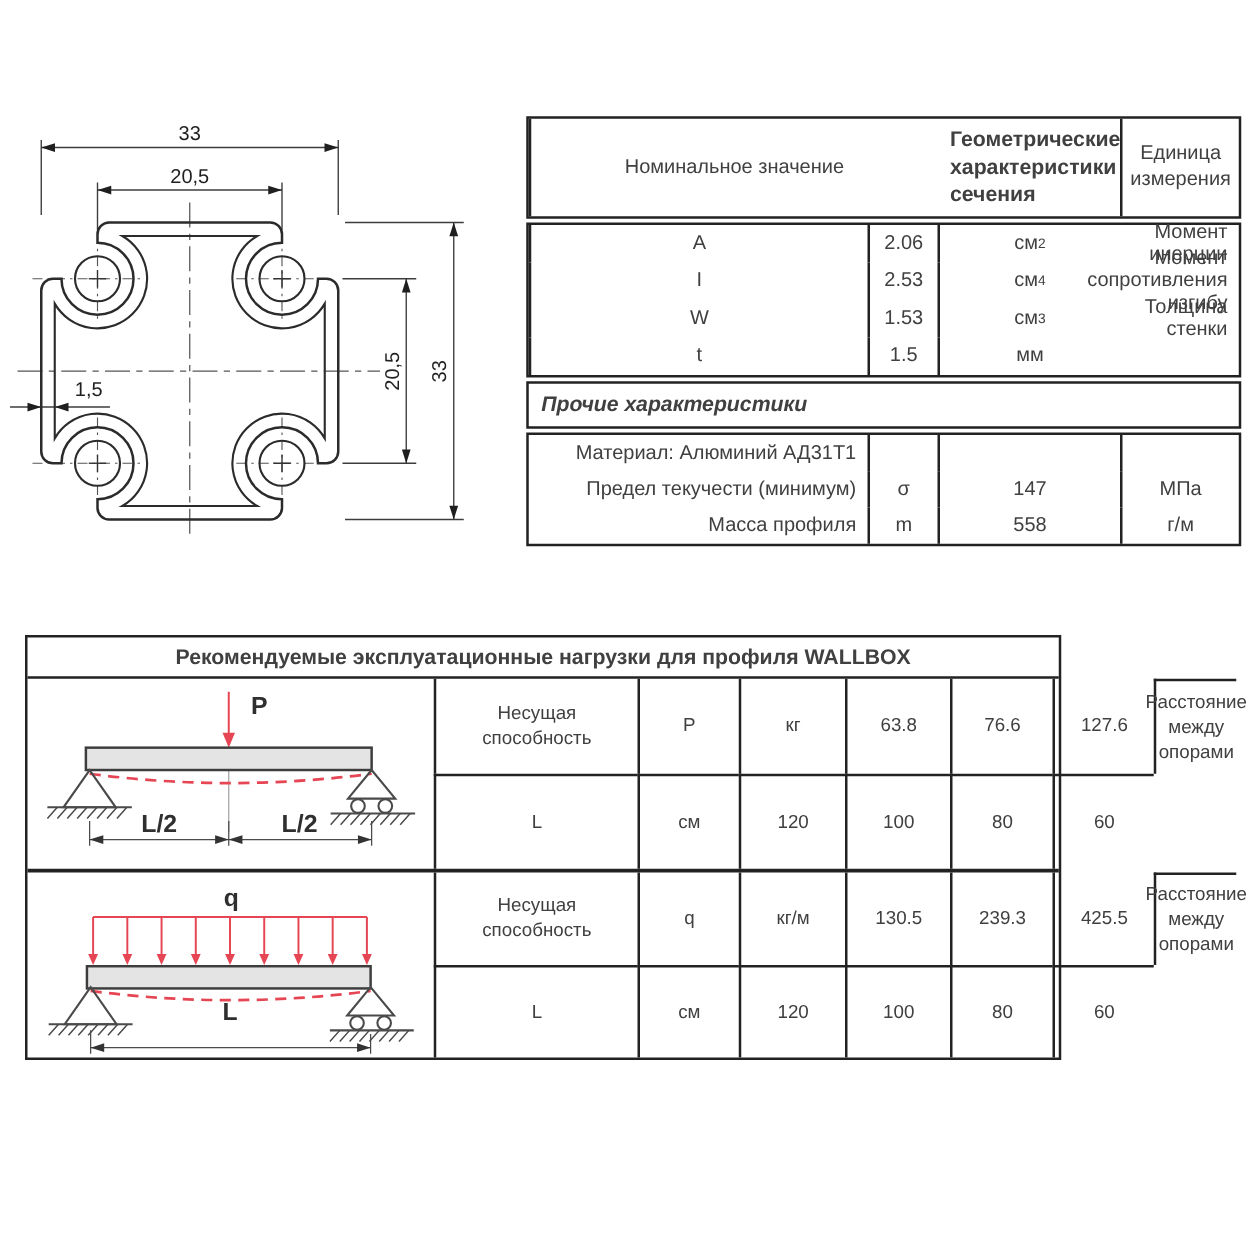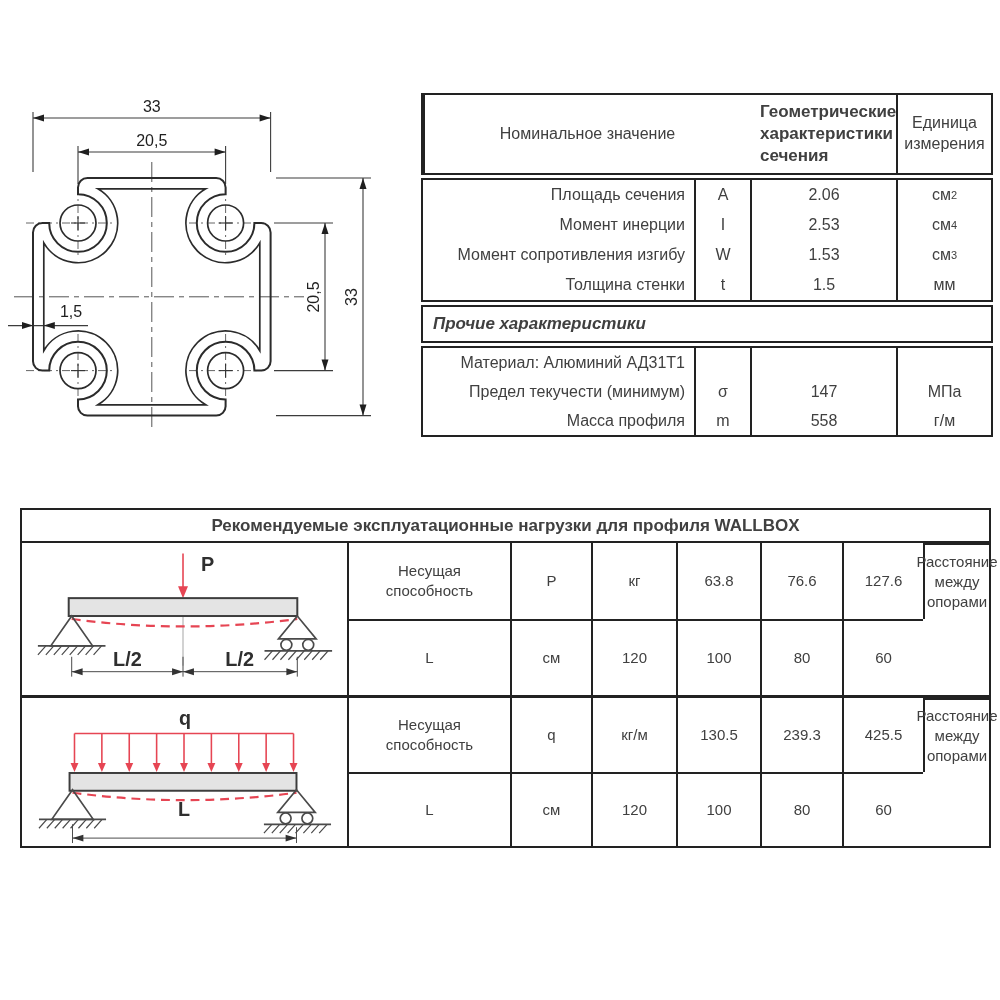--- a/index.html
+++ b/index.html
@@ -13,21 +13,21 @@
   .gsec-rows3{display:grid;grid-template-columns:271px 56px 146px 95px;grid-auto-rows:29px;}
   .gsec-other{height:38px;display:flex;align-items:center;padding-left:10px;}
   .gcell{display:flex;align-items:center;justify-content:center;font-size:16px;box-sizing:border-box;}
   .gcell.bl{border-left:2px solid #222;}
   .ghead-title{justify-content:flex-start;text-align:left;font-weight:bold;font-size:17px;padding-left:10px;line-height:1.3;}
   .ghead-col{text-align:center;line-height:1.3;font-size:16px;}
   .glabel{justify-content:flex-end;text-align:right;padding-right:9px;}
   .gunit sup{font-size:11px;}
   .btitle{font-weight:bold;font-size:17px;font-style:italic;}
   
-  #load-table{position:absolute;left:20px;top:508px;width:971px;border:2px solid #222;box-sizing:border-box;background:#fff;}
+  #load-table{position:absolute;left:20px;top:508px;width:829px;border:2px solid #222;box-sizing:border-box;background:#fff;}
   #load-title{height:31px;border-bottom:2px solid #222;display:flex;align-items:center;justify-content:center;
               font-weight:bold;font-size:17px;}
   .lsec{display:grid;grid-template-columns:325px 163px 81px 85px 84px 82px 81px 66px;}
   .lsec1{grid-template-rows:76px 76px;}
   .lsec2{grid-template-rows:74px 74px;border-top:3px solid #222;}
   .lcell{display:flex;align-items:center;justify-content:center;text-align:center;font-size:15px;
          box-sizing:border-box;border-left:2px solid #222;line-height:1.35;padding:2px 6px;}
   .ldiag{grid-row:1/3;border-left:none;padding:0;}
   .lsub{border-top:2px solid #222;}
   .ldiag svg{display:block;width:100%;height:100%;}
@@ -122,21 +122,20 @@
   </svg>
 
   <div id="geo-table">
     <div class="gsec gsec-header">
       <div class="gcell ghead-col bl">Номинальное значение</div>
       <div class="gcell ghead-title">Геометрические характеристики сечения</div>
       <div class="gcell ghead-col bl">Единица измерения</div>
     </div>
 
     <div class="gsec gsec-rows4">
-      <div class="gcell glabel">Площадь сечения</div>
       <div class="gcell bl">A</div>
       <div class="gcell bl">2.06</div>
       <div class="gcell bl gunit">
           <span>см</span>
           <sup>2</sup>
         </div>
 
       <div class="gcell glabel">Момент инерции</div>
       <div class="gcell bl">I</div>
       <div class="gcell bl">2.53</div>

